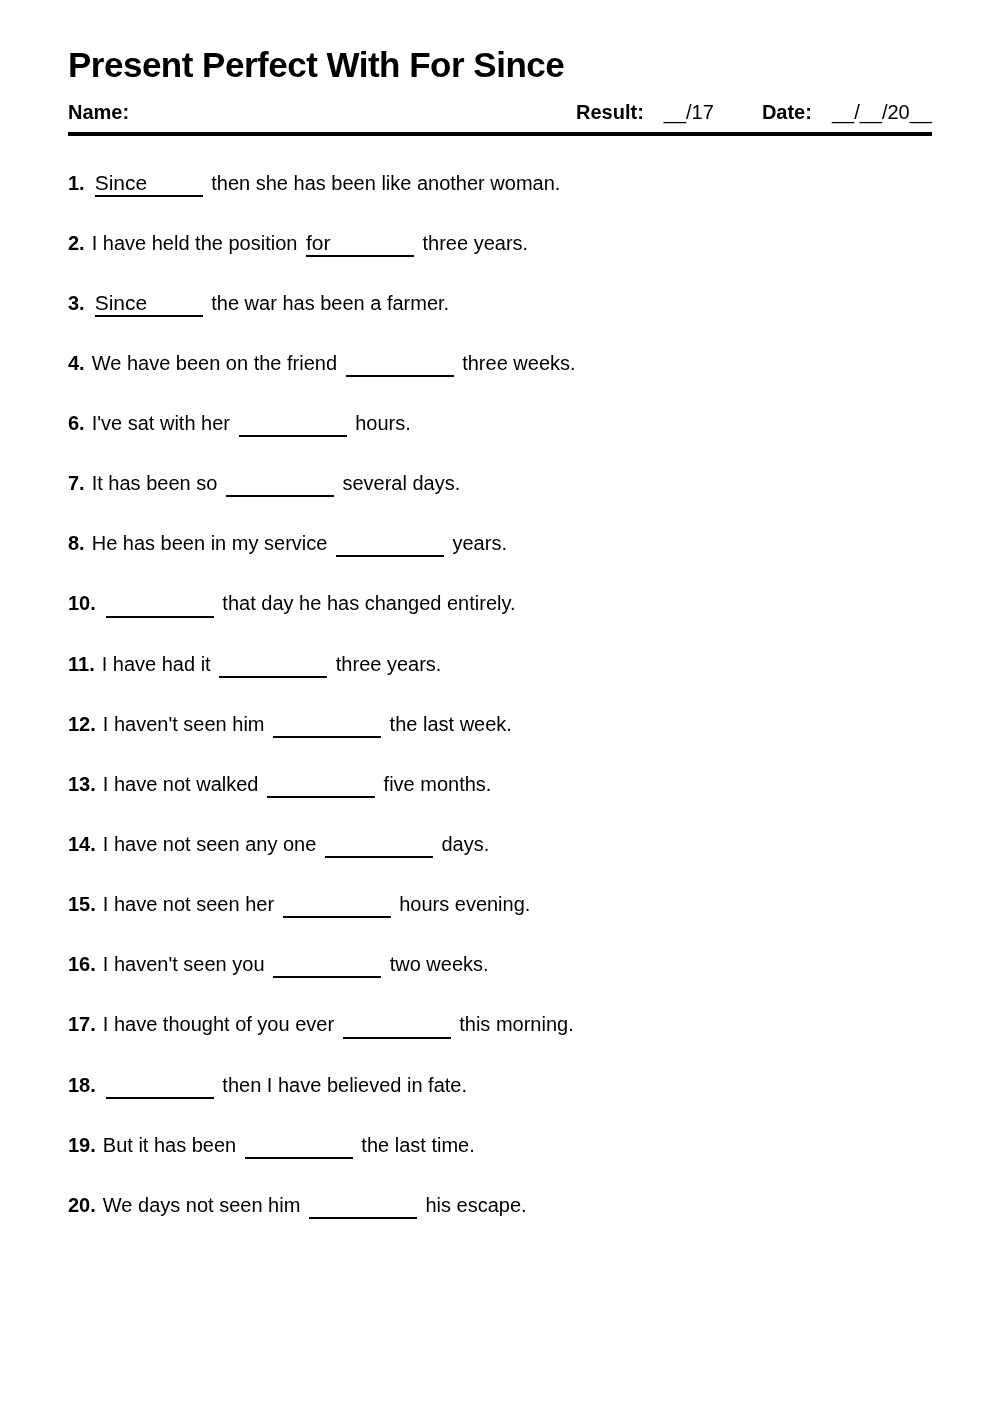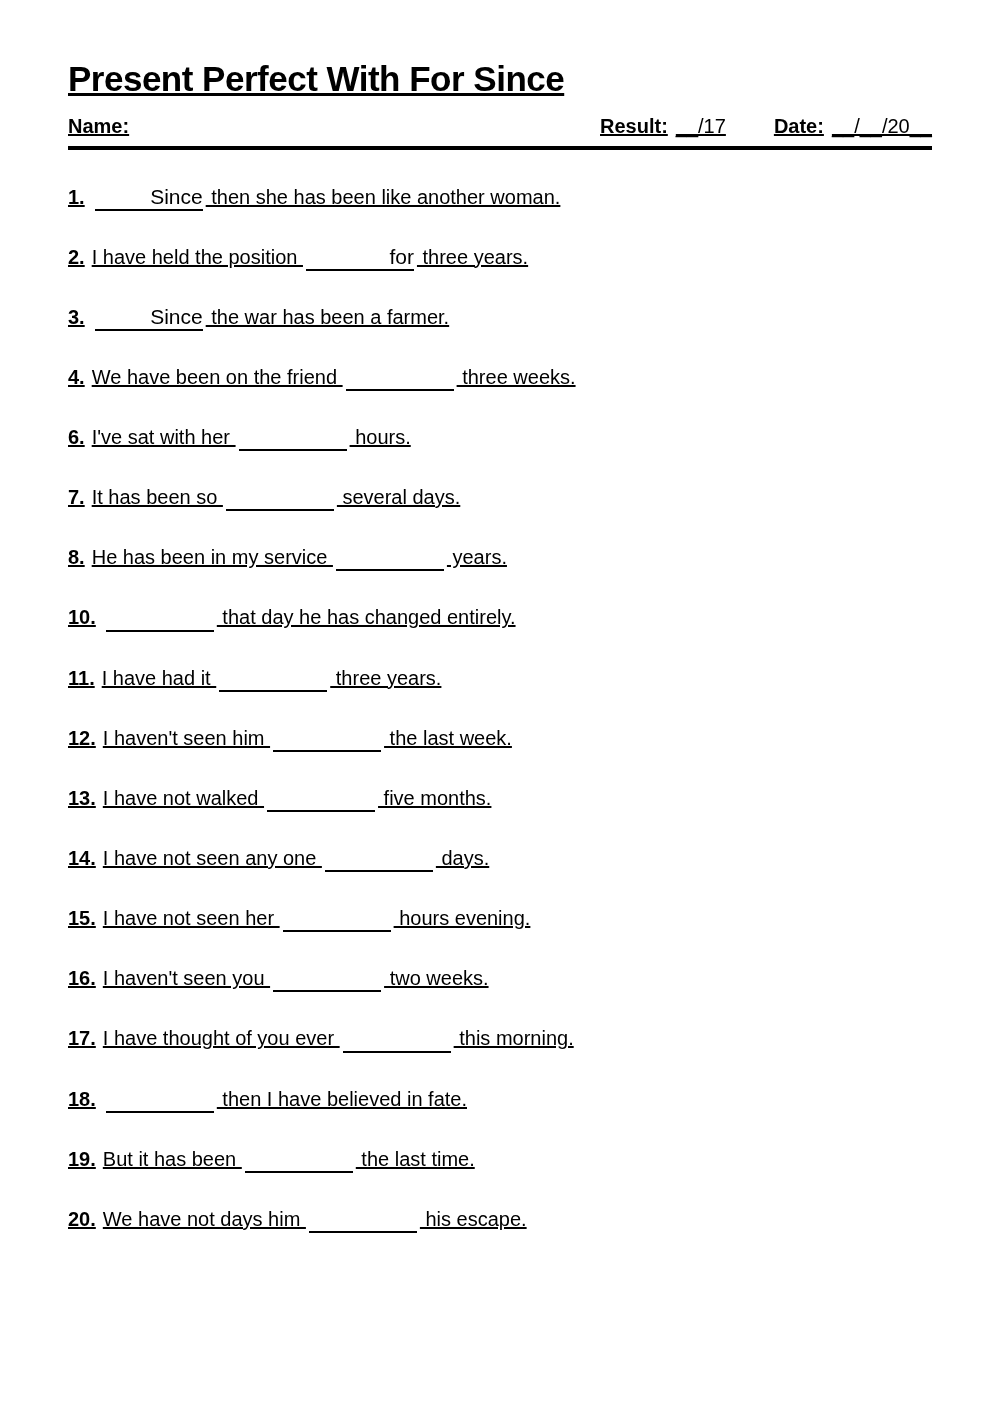--- a/index.html
+++ b/index.html
@@ -6,58 +6,57 @@
     margin: 0;
     padding: 0;
     background: #ffffff;
     font-family: "Liberation Sans", "DejaVu Sans", sans-serif;
     color: #000;
   }
   .page {
     width: 1000px;
     height: 1312px;
     box-sizing: border-box;
-    padding: 60px 68px 40px 68px;
+    padding: 46px 68px 40px 68px;
     background: #fff;
     position: relative;
-    text-decoration: underline;
   }
   .title {
     font-size: 35px;
     font-weight: bold;
     letter-spacing: -0.5px;
     margin: 0 0 16px 0;
     line-height: 1.1;
   }
   .header-row {
     display: flex;
     align-items: baseline;
     font-size: 20px;
     padding-bottom: 8px;
     border-bottom: 4px solid #000;
     margin-bottom: 12px;
   }
   .hdr-label { font-weight: bold; }
   .hdr-value { font-weight: normal; white-space: pre; }
   .hdr-right { margin-left: auto; display: flex; align-items: baseline; gap: 10px; }
-  .hdr-group { display: flex; align-items: baseline; gap: 8px; justify-content: space-between; }
+  .hdr-group { display: flex; align-items: baseline; gap: 20px; justify-content: space-between; }
   .hdr-gap { width: 28px; }
   .questions { margin-top: 34px; }
   .question {
     font-size: 20px;
     line-height: 26px;
     margin-bottom: 33px;
     white-space: normal;
   }
   .qnum { font-weight: bold; margin-right: 7px; }
   .blank {
     display: inline-block;
     width: 108px;
     border-bottom: 2px solid #000;
-    text-align: right;
+    text-align: left;
     line-height: 1.15;
     margin: 0 3px;
     vertical-align: baseline;
   }
   .ans {
     font-size: 21px;
     color: #000;
   }
   .ans:empty::before { content: "\00a0"; }
 </style>
@@ -148,17 +147,17 @@
 
     <div class="question">
       <span class="qnum">18.</span><span class="qpre"></span><span class="blank"><span class="ans"></span></span><span class="qpost"> then I have believed in fate.</span>
     </div>
 
     <div class="question">
       <span class="qnum">19.</span><span class="qpre">But it has been </span><span class="blank"><span class="ans"></span></span><span class="qpost"> the last time.</span>
     </div>
 
     <div class="question">
-      <span class="qnum">20.</span><span class="qpre">We have not days him </span><span class="blank"><span class="ans"></span></span><span class="qpost"> his escape.</span>
+      <span class="qnum">20.</span><span class="qpre">We days not seen him </span><span class="blank"><span class="ans"></span></span><span class="qpost"> his escape.</span>
     </div>
   </div>
 
 </div>
 
 </body></html>

